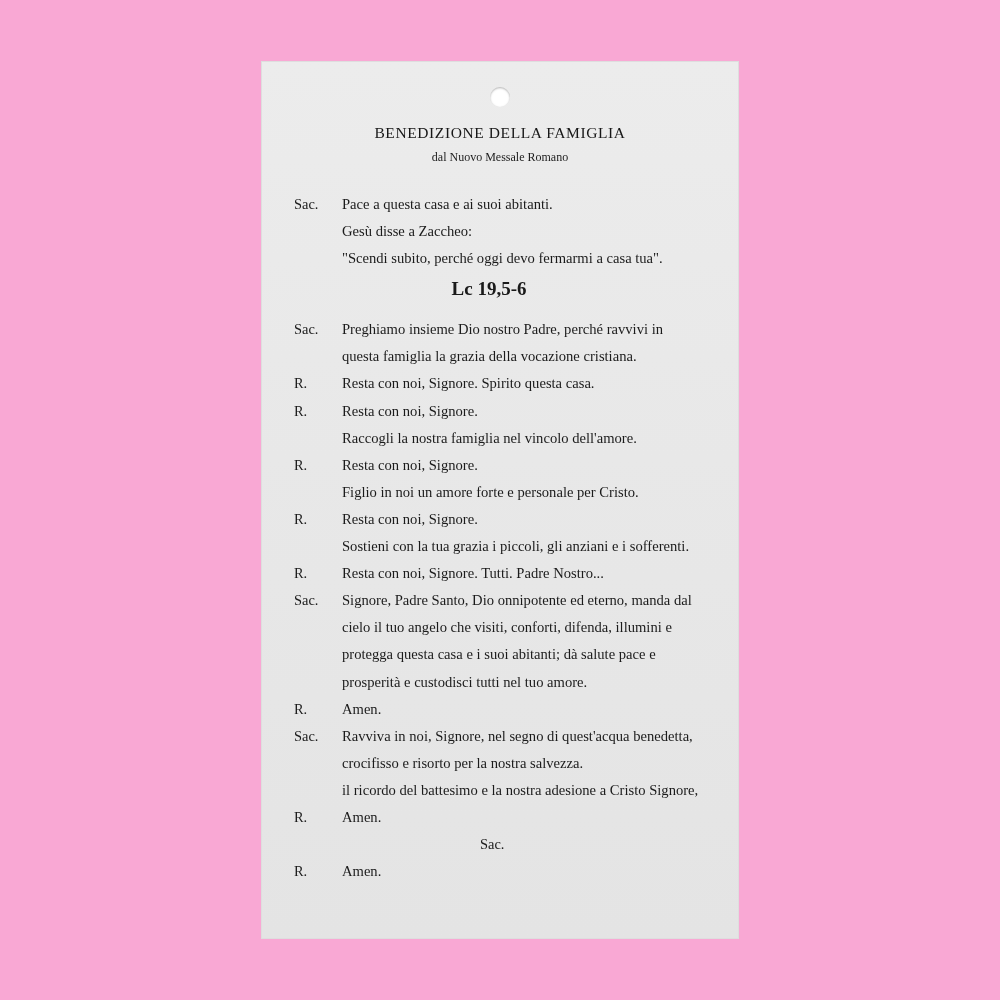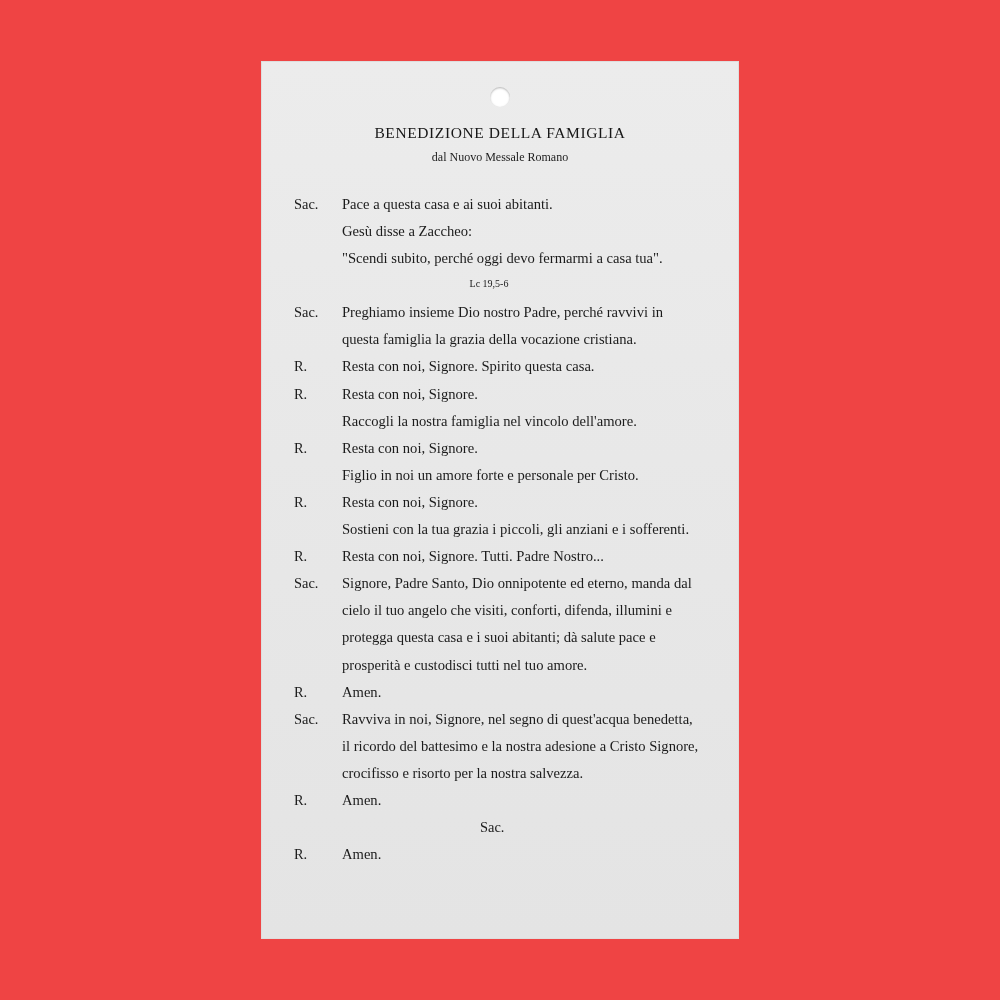--- a/index.html
+++ b/index.html
@@ -10,21 +10,21 @@
     background: #ffffff;
   }
   body {
     font-family: "Liberation Serif", serif;
     color: #1a1a1a;
   }
   #stage {
     position: relative;
     width: 1000px;
     height: 1000px;
-    background: #ef4444;
+    background: #f9a8d4;
     overflow: hidden;
   }
   
   #card {
     position: absolute;
     left: 262px;
     top: 62px;
     width: 476px;
     height: 876px;
     background: #e9e9e9;
@@ -81,22 +81,23 @@
     flex: 0 0 48px;
     width: 48px;
     font-size: 14.4px;
   }
   .txt {
     flex: 1 1 auto;
   }
   .ref {
     text-align: center;
     padding-right: 30px;
-    font-size: 10px;
-    margin-bottom: 16px;
+    font-size: 19px;
+    margin-bottom: 22px;
+    font-weight: bold;
   }
 </style>
 </head>
 <body>
 
 <div id="stage">
 
   <div id="card">
 
     <div id="punch-hole"></div>
@@ -179,27 +180,27 @@
         <div class="line">
           <span class="spk">R.</span>
           <span class="txt">Amen.</span>
         </div>
         <div class="line">
           <span class="spk">Sac.</span>
           <span class="txt">Ravviva in noi, Signore, nel segno di quest'acqua benedetta,</span>
         </div>
         <div class="line">
           <span class="spk"></span>
+          <span class="txt">crocifisso e risorto per la nostra salvezza.</span>
+        </div>
+        <div class="line">
+          <span class="spk"></span>
           <span class="txt">il ricordo del battesimo e la nostra adesione a Cristo Signore,</span>
         </div>
         <div class="line">
-          <span class="spk"></span>
-          <span class="txt">crocifisso e risorto per la nostra salvezza.</span>
-        </div>
-        <div class="line">
           <span class="spk">R.</span>
           <span class="txt">Amen.</span>
         </div>
         <div class="line">
           <span class="spk">Sac.</span>
         </div>
         <div class="line">
           <span class="spk">R.</span>
           <span class="txt">Amen.</span>
         </div>

